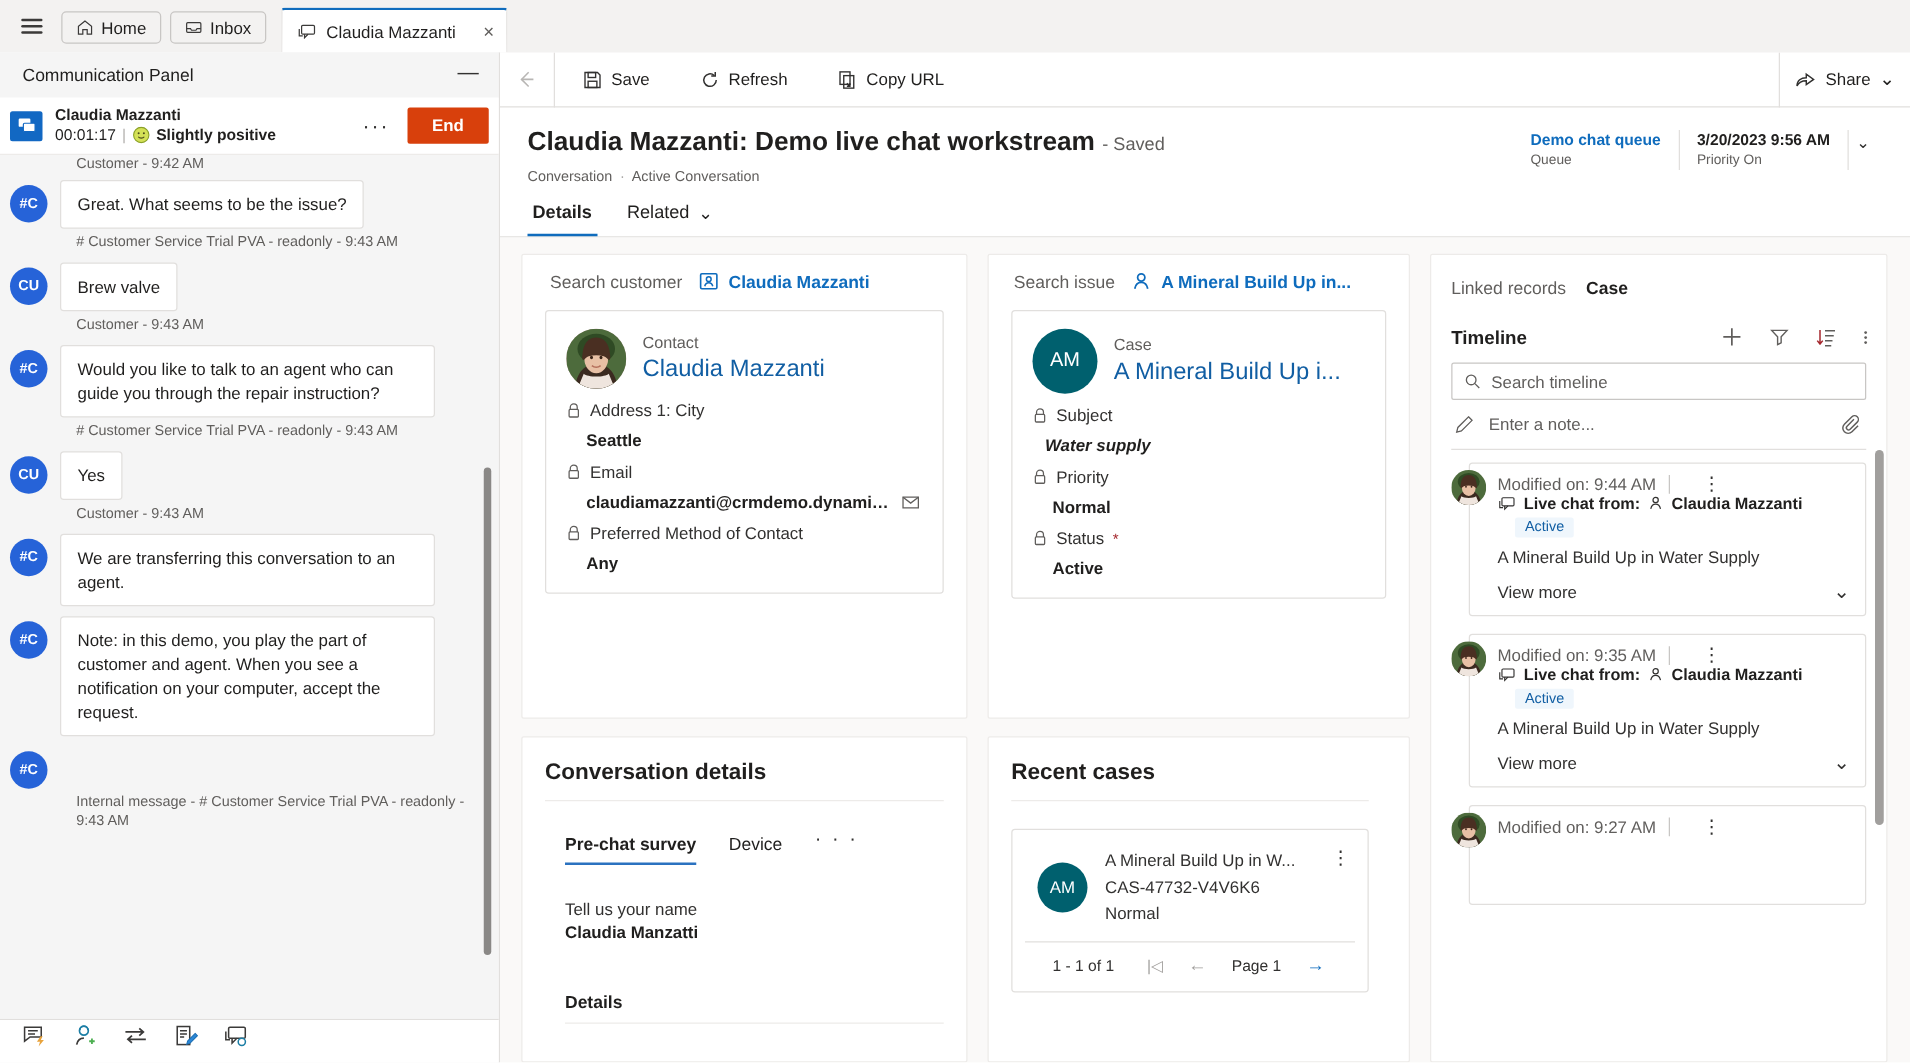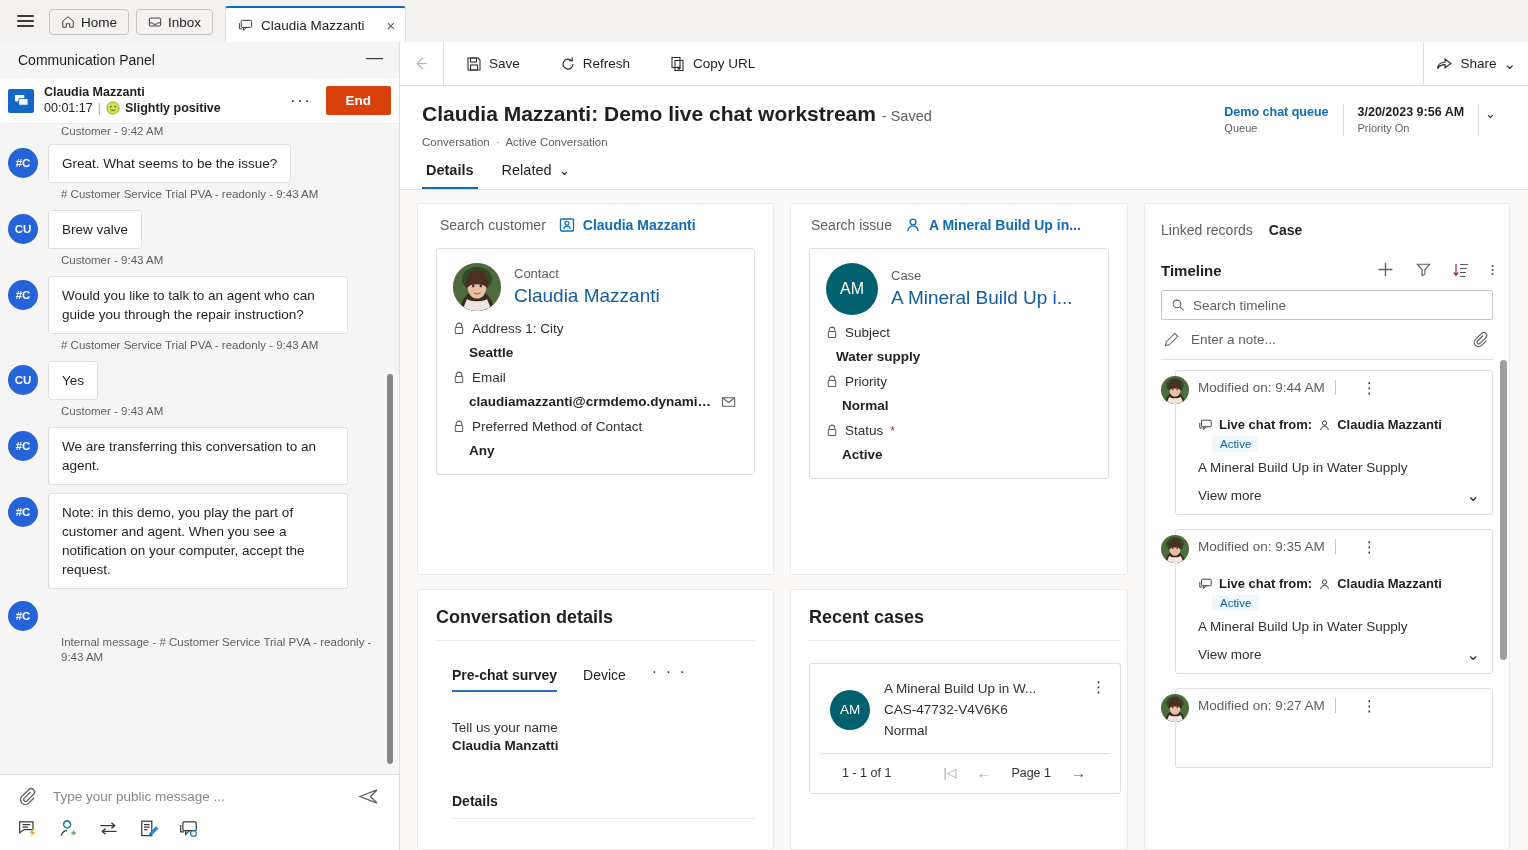--- a/index.html
+++ b/index.html
@@ -172,21 +172,21 @@
   .tl-search input::placeholder { color: #605e5c; }
   .tl-note { margin: 0 16px; border-bottom: 1px solid #e1dfdd; height: 40px; display: flex; align-items: center; gap: 11px; }
   .tl-note .np { flex: 1; font-size: 13.5px; color: #605e5c; }
   .tl-list { flex: 1; overflow: hidden; padding: 10px 16px 0 16px; position: relative; }
   .tl-item { display: flex; gap: 0; margin-bottom: 14px; }
   .tl-ava { width: 28px; height: 28px; border-radius: 50%; flex: none; margin-top: 6px; overflow:hidden; z-index:2;}
   .tl-bubble { flex: 1; border: 1px solid #e1dfdd; border-radius: 3px; margin-left: -14px; padding: 9px 12px 11px 22px; min-width: 0; }
   .tl-top { display: flex; align-items: center; gap: 26px; }
   .tl-mod { font-size: 13.5px; color: #605e5c; border-right: 1px solid #c8c6c4; padding-right: 10px; }
   .tl-kebab { color: #323130; font-size: 15px; line-height: 10px; cursor: pointer; }
-  .tl-live { display: flex; align-items: flex-end; gap: 6px; font-size: 13px; font-weight: bold; color: #201f1e; margin-top: 22px; flex-wrap: nowrap; }
+  .tl-live { display: flex; align-items: center; gap: 6px; font-size: 13px; font-weight: bold; color: #201f1e; flex-wrap: nowrap; }
   .tl-badge { display: inline-block; background: #eff6fc; color: #115ea3; font-size: 11.5px; border-radius: 2px; padding: 2px 8px; margin: 4px 0 0 14px; }
   .tl-desc { font-size: 13.5px; color: #323130; margin-top: 8px; }
   .tl-more { display: flex; align-items: center; justify-content: space-between; font-size: 13.5px; color: #323130; margin-top: 13px; cursor: pointer; }
   .tlscroll-track { position: absolute; right: 2px; top: 0; bottom: 0; width: 7px; }
   .tlscroll-thumb { position: absolute; top: 0; width: 7px; height: 300px; background: #a19f9d; border-radius: 4px; }
 
   .face { width:100%; height:100%; display:block; }
 </style>
 </head>
 <body>
@@ -311,33 +311,20 @@
           <div class="avatar-sm">#C</div>
         </div>
         <div class="msgfoot">Internal message - # Customer Service Trial PVA - readonly - 9:43 AM</div>
 
         <div class="chat-track">
             <div class="chat-thumb"></div>
           </div>
       </div>
 
       <div class="composer">
-        <div class="composer-row">
-          <span class="icon" style="padding:0 10px 0 4px;">
-            <svg width="19" height="19" viewBox="0 0 16 16">
-                <path d="M10.5 4.2L5.3 9.4a1.6 1.6 0 0 0 2.3 2.3l5.4-5.4a2.8 2.8 0 0 0-4-4L3.3 7.9a4 4 0 0 0 5.7 5.7l4.6-4.6" fill="none" stroke="#605e5c" stroke-width="1.1"></path>
-              </svg>
-          </span>
-          <input class="composer-input" placeholder="Type your public message ..." style="">
-          <span class="icon" style="padding-right:6px;">
-            <svg width="21" height="21" viewBox="0 0 16 16">
-                <path d="M1.5 8l13-5-5 5 5 5z" fill="none" stroke="#605e5c" stroke-width="1"></path>
-              </svg>
-          </span>
-        </div>
         <div class="composer-tools">
           <span class="ctool">
             <svg width="20" height="20" viewBox="0 0 18 18">
                 <path d="M1.5 2.5h12v7h-8l-4 3z" fill="none" stroke="#3b3a39" stroke-width="1.1"></path>
                 <path d="M4 5h7M4 7.3h5" stroke="#3b3a39" stroke-width="1.1"></path>
                 <path d="M13 9l-2.6 4h2.2l-1 3.3 3.8-4.6h-2.2l1.3-2.7z" fill="#e8a33d"></path>
               </svg>
           </span>
           <span class="ctool">
             <svg width="20" height="20" viewBox="0 0 18 18">
@@ -587,21 +574,21 @@
 
                 <div class="fieldlab">
                   <span class="icon">
                     <svg width="12" height="13" viewBox="0 0 12 14">
                         <path d="M3 6V4.2a3 3 0 0 1 6 0V6" fill="none" stroke="#605e5c" stroke-width="1.1"></path>
                         <rect x="2" y="6" width="8" height="6.5" rx="0.8" fill="none" stroke="#605e5c" stroke-width="1.1"></rect>
                       </svg>
                   </span>
                   <span>Subject</span>
                 </div>
-                <div class="fieldval" style="padding-left:10px;">
+                <div class="fieldval" style="padding-left:10px;font-style:italic;">
                     <span class="t">Water supply</span>
                   </div>
 
                 <div class="fieldlab">
                   <span class="icon">
                     <svg width="12" height="13" viewBox="0 0 12 14">
                         <path d="M3 6V4.2a3 3 0 0 1 6 0V6" fill="none" stroke="#605e5c" stroke-width="1.1"></path>
                         <rect x="2" y="6" width="8" height="6.5" rx="0.8" fill="none" stroke="#605e5c" stroke-width="1.1"></rect>
                       </svg>
                   </span>
@@ -621,21 +608,21 @@
                   <span>Status</span>
                     <span class="req">*</span>
                 </div>
                 <div class="fieldval">
                     <span class="t">Active</span>
                   </div>
               </div>
             </div>
           </div>
 
-          <div class="card nopad" style="flex:1;padding:17px 6px 0 18px;">
+          <div class="card nopad" style="flex:1;padding:17px 32px 0 18px;">
             <div class="cardtitle">Recent cases</div>
             <div class="rc-item">
               <div class="rc-row">
                 <div class="rc-ava">AM</div>
                 <div class="rc-lines">
                   <div class="rc-l">A Mineral Build Up in W...</div>
                   <div class="rc-l">CAS-47732-V4V6K6</div>
                   <div class="rc-l">Normal</div>
                 </div>
                 <div class="tl-kebab" style="align-self:flex-start;margin-top:4px;">⋮</div>

